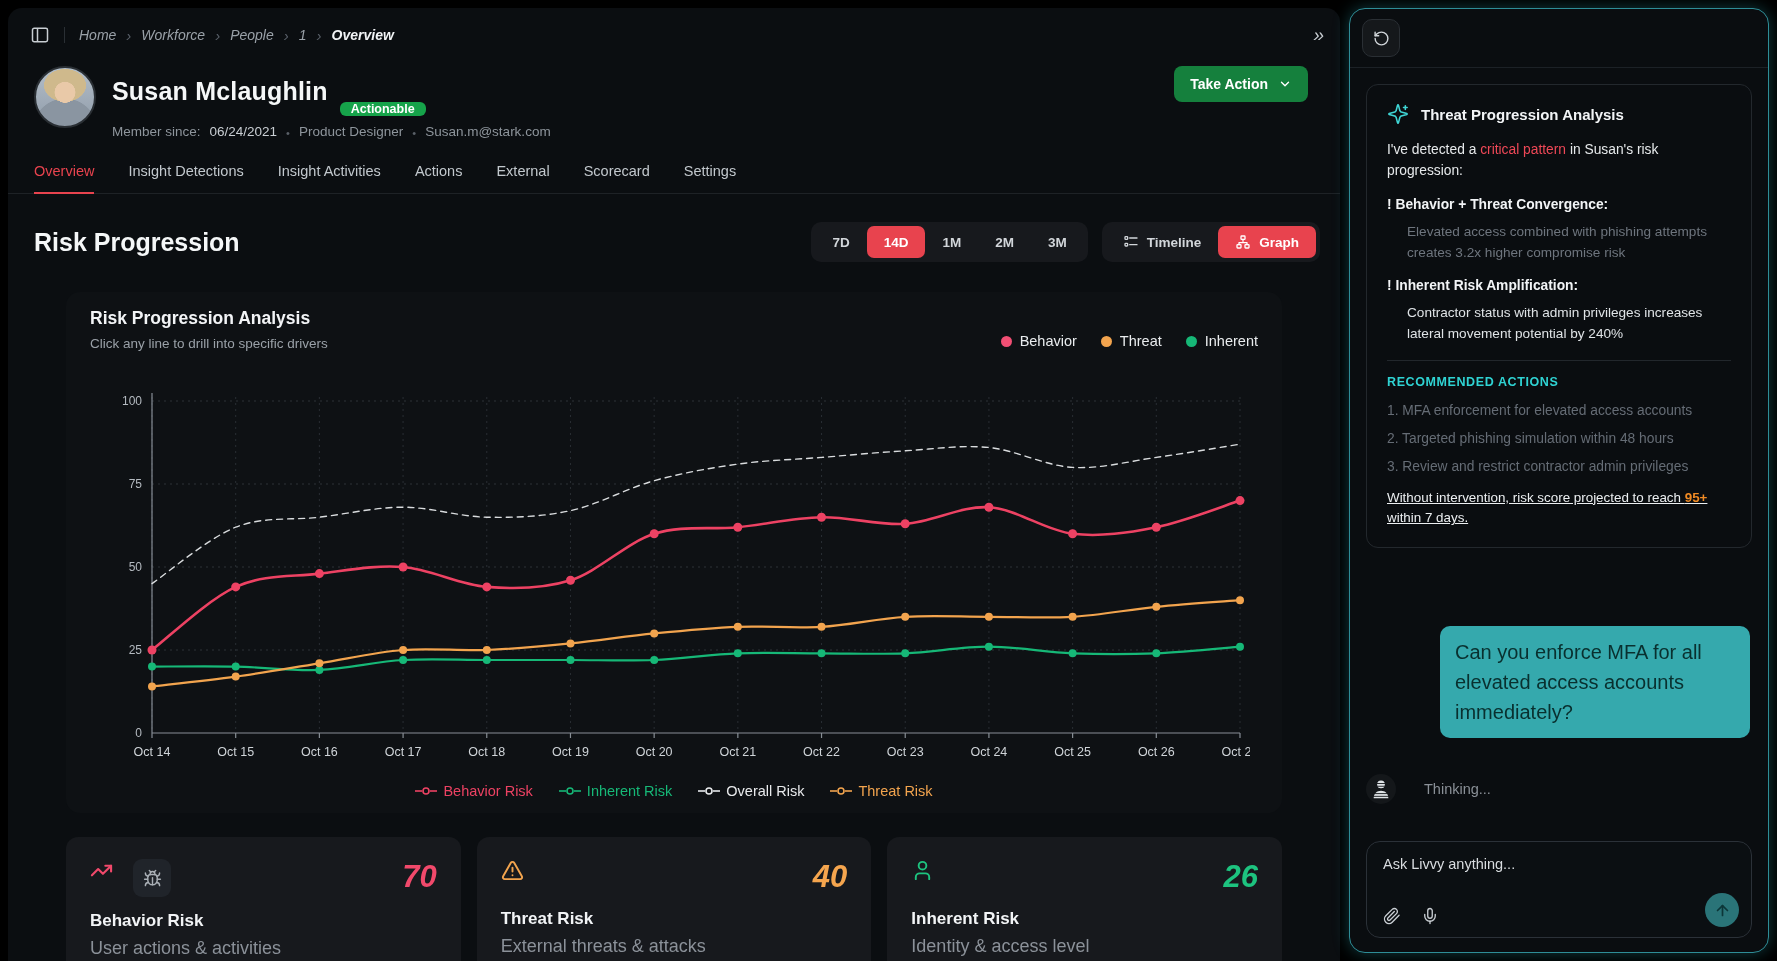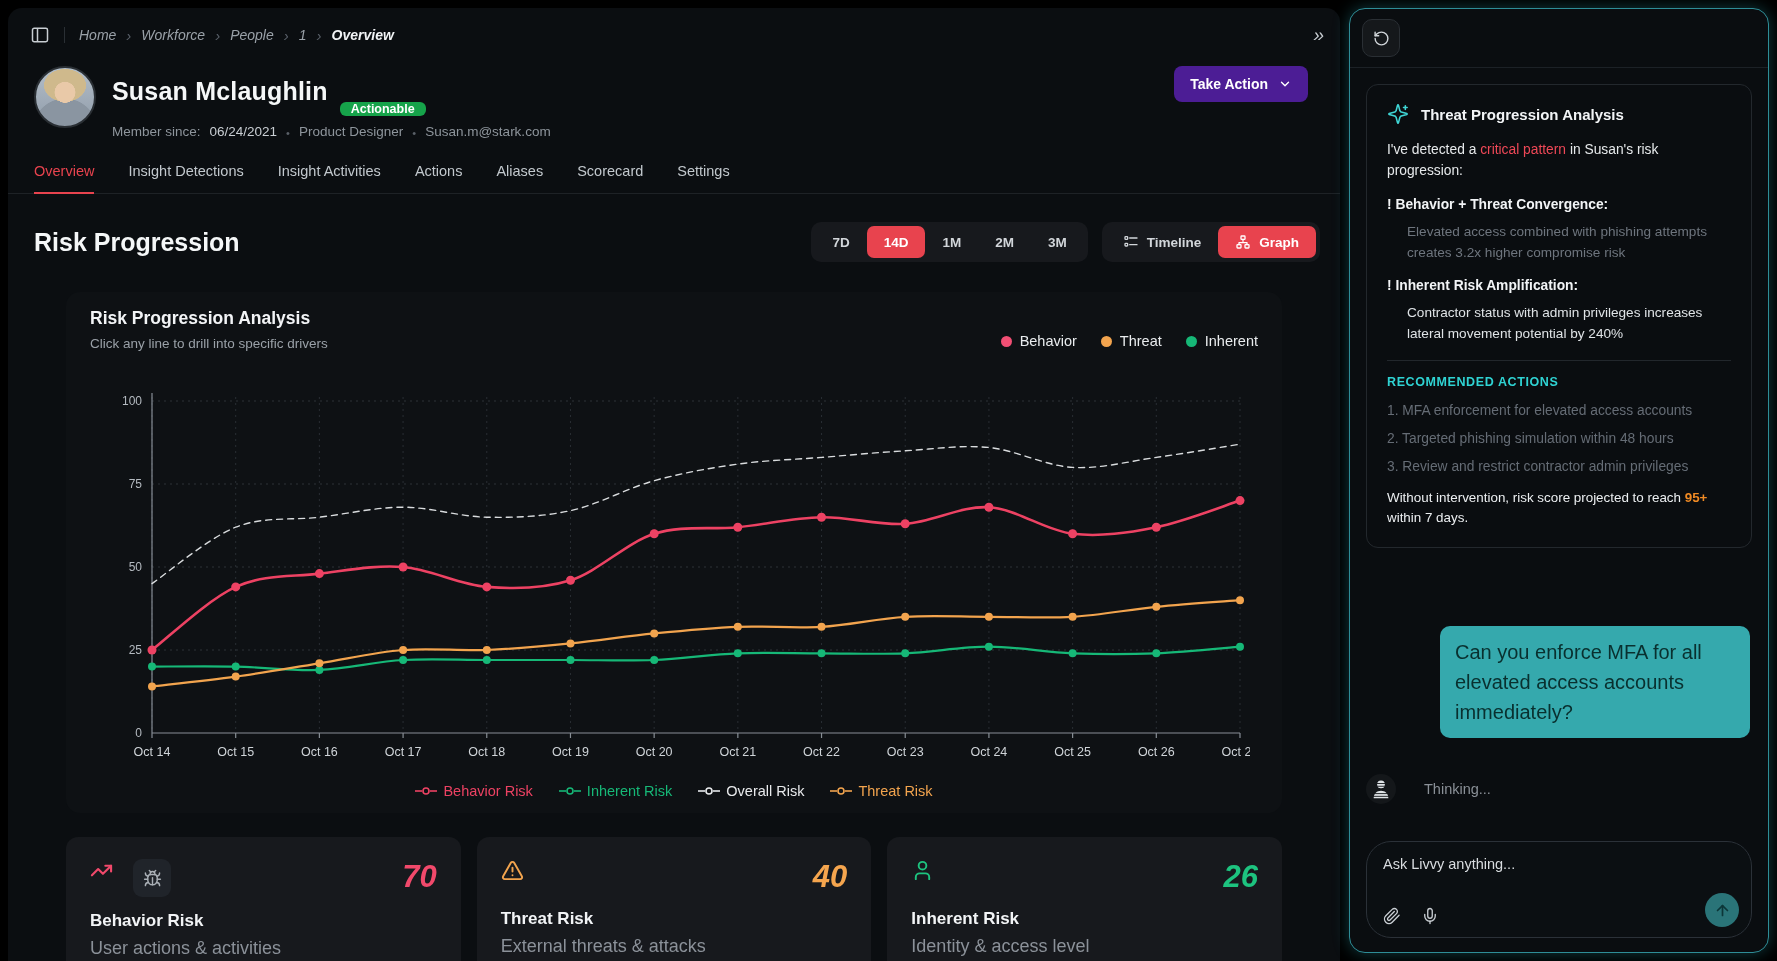--- a/index.html
+++ b/index.html
@@ -30,21 +30,21 @@
       radial-gradient(circle at 50% 108%, #8a95a1 0 46%, rgba(0,0,0,0) 47%),
       linear-gradient(180deg,#b3bec8,#909caa); }
   .p-info { margin-left:16px; }
   .p-row { display:flex; align-items:center; gap:12px; }
   .p-name { font-size:25px; font-weight:700; color:#f5f7f8; letter-spacing:.2px; }
   .badge { background:#16a34a; color:#fff; font-size:12.5px; font-weight:700;
     padding:0 11px; border-radius:6px;margin-top:36px; }
   .p-meta { margin-top:8px; font-size:13.5px; color:#8e959c; display:flex; align-items:flex-end; gap:9px; }
   .p-meta .val { color:#c9ced3; }
   .dot-sep { color:#5b6169; font-size:11px; }
-  .take-action { margin-left:auto; margin-right:12px; background:#4c1d95; color:#fff; border:none;
+  .take-action { margin-left:auto; margin-right:12px; background:#15803d; color:#fff; border:none;
     font-family:inherit; font-size:14px; font-weight:600; padding:10px 16px; border-radius:8px;
     display:flex; align-items:center; gap:10px; cursor:pointer; }
 
   
   .tabs { display:flex; gap:34px; margin-top:24px; padding:0 26px; border-bottom:1px solid #1e2226; }
   .tab { font-size:14.5px; font-weight:500; color:#c2c8cd; padding-bottom:13px; cursor:pointer;
     border-bottom:2px solid transparent; margin-bottom:-1px; }
   .tab.active { color:#e8434e; border-bottom-color:#e8434e; }
 
   
@@ -98,30 +98,30 @@
   .ac-title { font-size:15px; font-weight:700; color:#f2f4f6; }
   .ac-intro { font-size:13.8px; line-height:1.5; margin-bottom:16px; }
   .hl-red { color:#ef4857; font-weight:500; }
   .ac-finding-title { font-size:13.8px; font-weight:700; color:#f2f4f6; margin:14px 0 9px; }
   .ac-finding-body { font-size:13.6px; line-height:1.55; padding-left:20px; }
   .body-gray { color:#6e757e; }
   .body-white { color:#dfe3e6; }
   .ac-divider { height:1px; background:#22272c; margin:16px 0 14px; }
   .ac-rec-label { font-size:12.5px; font-weight:700; letter-spacing:.6px; color:#2fd3d3; margin-bottom:14px; }
   .ac-action { font-size:13.8px; color:#656c75; margin-bottom:13px; }
-  .ac-warning { font-size:13.4px; line-height:1.55; color:#eceff1; margin-top:14px; }
+  .ac-warning { font-size:13.4px; line-height:1.55; color:#eceff1; margin-top:14px;text-decoration:underline; }
   .hl-orange { color:#f08a24; font-weight:700; }
   .user-bubble { margin-top:78px; align-self:flex-end; max-width:310px; background:#35a9ad; color:#09302f;
     font-size:20px; font-weight:500; line-height:1.5; padding:11px 15px; border-radius:10px; margin-right:2px; }
   .thinking-row { display:flex; align-items:center; gap:28px; margin-top:36px; }
   .think-avatar { width:30px; height:30px; border-radius:50%; background:#14171a; overflow:hidden;
     display:flex; align-items:center; justify-content:center; flex:none; }
   .thinking-text { font-size:14.5px; color:#8a9097; }
   .chat-spacer { flex:1; }
-  .chat-input { margin:0 0 14px; border:1px solid #2b3138; border-radius:25px; height:97px; position:relative;
+  .chat-input { margin:0 0 14px; border:1px solid #2b3138; border-radius:14px; height:97px; position:relative;
     background:#0b0f12; }
   .chat-input textarea { position:absolute; inset:14px 16px 44px; background:transparent; border:none;
     outline:none; resize:none; font-family:inherit; font-size:14.5px; color:#e6e9eb; }
   .chat-input textarea::placeholder { color:#d9dde0; opacity:1; }
   .input-icons { position:absolute; left:16px; bottom:12px; display:flex; gap:20px; color:#8b9199; }
   .send-btn { position:absolute; right:12px; bottom:10px; width:34px; height:34px; border-radius:50%;
     border:none; background:#2a7478; color:#0c3638; display:flex; align-items:center; justify-content:center;
     cursor:pointer; }
 </style>
 </head>
@@ -173,21 +173,21 @@
           <path d="m6 9 6 6 6-6"></path>
         </svg>
     </button>
   </div>
 
   <div class="tabs">
     <span class="tab active">Overview</span>
     <span class="tab">Insight Detections</span>
     <span class="tab">Insight Activities</span>
     <span class="tab">Actions</span>
-    <span class="tab">Aliases</span>
+    <span class="tab">External</span>
     <span class="tab">Scorecard</span>
     <span class="tab">Settings</span>
   </div>
 
   <div class="section-row">
     <h1 class="section-title">Risk Progression</h1>
     <div class="groups">
       <div class="seg-group">
         <button class="seg-btn">7D</button>
         <button class="seg-btn active">14D</button>

